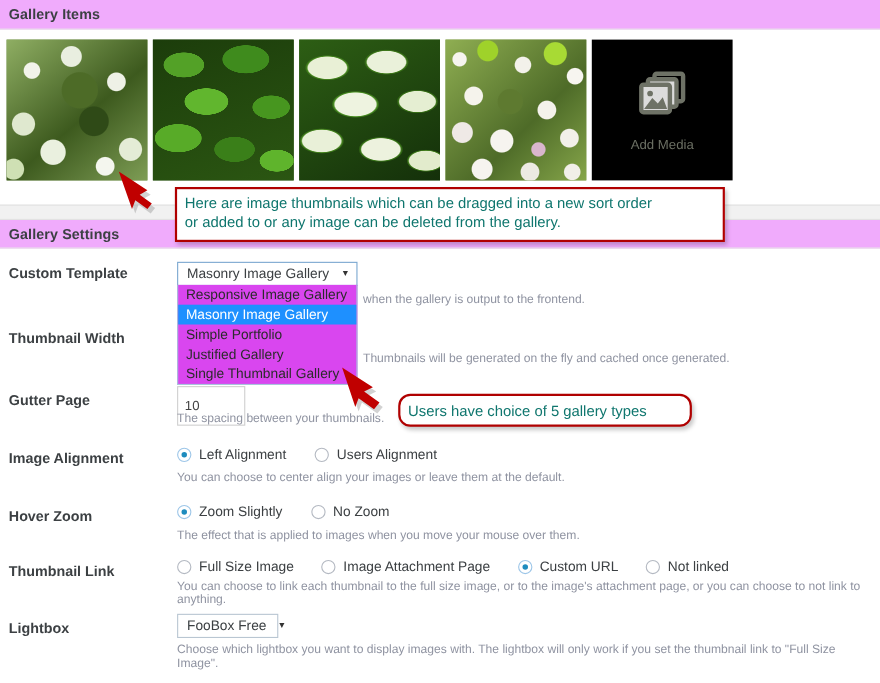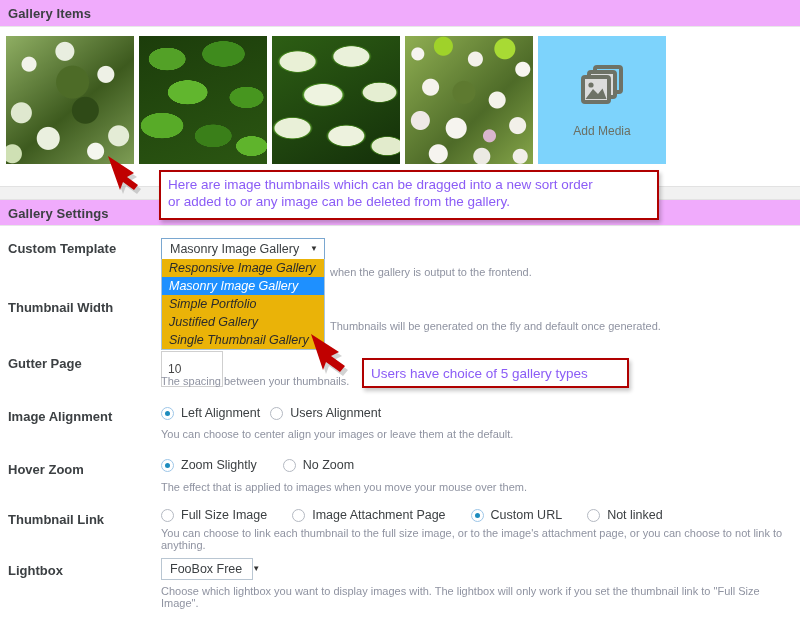--- a/index.html
+++ b/index.html
@@ -35,21 +35,21 @@
   }
 
   
   #thumbs{position:absolute;left:6px;top:36px;display:flex;gap:5px;}
   .thumb{
     width:128px;height:128px;
     background-size:cover;background-position:center;
     position:relative;
   }
   .addmedia{
-    width:128px;height:128px;background:#7dd3fc;
+    width:128px;height:128px;background:#000000;
     display:flex;flex-direction:column;align-items:center;justify-content:center;
     gap:16px;
   }
   .addmedia .lbl{font-size:12px;color:#6b6f63;font-family:"Liberation Sans",sans-serif;}
 
   
   .tx1{
     background-color:#6f8f4a;
     background-image:
       radial-gradient(circle at 18% 22%, #f2f3ea 0 7px, transparent 8px),
@@ -136,22 +136,22 @@
   .sel .cv{white-space:nowrap;}
   .sel .arw{margin-left:10px;font-size:8px;color:#333;line-height:1;}
 
   
   #tpl-select{
     position:absolute;left:161px;top:238px;width:164px;height:22px;
     border:1px solid #7aa7d0;
   }
   #tpl-list{
     position:absolute;left:161px;top:259px;width:164px;
-    background:#eab308;border:1px solid #a8c4dc;border-top:none;
-    box-sizing:border-box;z-index:30;font-style:italic;
+    background:#d946ef;border:1px solid #a8c4dc;border-top:none;
+    box-sizing:border-box;z-index:30;
   }
   #tpl-list .opt{
     height:18px;line-height:18px;padding-left:7px;font-size:12.5px;
     color:#2b2b2b;white-space:nowrap;
   }
   #tpl-list .opt.sel-opt{background:#1e90ff;color:#fff;}
 
   
   .radios{display:flex;align-items:center;}
   .radio{display:flex;align-items:center;margin-right:18px;}
@@ -163,28 +163,28 @@
   .rb.on{border-color:#9dc6e8;}
   .rb.on:after{
     content:"";position:absolute;left:3px;top:3px;width:5px;height:5px;
     border-radius:50%;background:#1e8cbe;
   }
   .rlbl{font-size:12.5px;color:#3c4043;}
 
   
   .callout{
     position:absolute;background:#fff;border:2px solid #b00000;
-    color:#8b5cf6;font-size:13.5px;line-height:17px;
+    color:#0f766e;font-size:13.5px;line-height:17px;
     padding:4px 7px;box-sizing:border-box;z-index:40;
     box-shadow:2px 3px 4px rgba(0,0,0,.22);
     font-family:"Liberation Sans",sans-serif;
   }
   #callout-1{left:159px;top:170px;width:500px;height:50px;}
   #callout-2{left:362px;top:358px;width:267px;height:30px;
-             display:flex;align-items:center;}
+             display:flex;align-items:center;border-radius:11px;}
   .arrow{position:absolute;z-index:35;}
 </style>
 </head>
 <body>
 
 <div class="panel">
 
   <div class="sec-head" id="gallery-items-head">
     <span class="t">Gallery Items</span>
   </div>
@@ -227,35 +227,35 @@
   <div id="tpl-list">
     <div class="opt">Responsive Image Gallery</div>
     <div class="opt sel-opt">Masonry Image Gallery</div>
     <div class="opt">Simple Portfolio</div>
     <div class="opt">Justified Gallery</div>
     <div class="opt">Single Thumbnail Gallery</div>
   </div>
 
   <div class="row">
     <span class="rlabel" style="top:300px">Thumbnail Width</span>
-    <span class="rdesc" style="left:330px;top:320px">Thumbnails will be generated on the fly and default once generated.</span>
+    <span class="rdesc" style="left:330px;top:320px">Thumbnails will be generated on the fly and cached once generated.</span>
   </div>
 
   <div class="row">
     <span class="rlabel" style="top:356px">Gutter Page</span>
     <div class="ctrlwrap" style="top:351px">
       <input class="tinput" type="text" value="10" style="">
     </div>
     <span class="rdesc" style="top:375px">The spacing between your thumbnails.</span>
   </div>
 
   <div class="row">
     <span class="rlabel" style="top:409px">Image Alignment</span>
     <div class="ctrlwrap radios" style="top:406px">
-      <label class="radio" style="margin-right:10px">
+      <label class="radio" style="margin-right:26px">
         <span class="rb on"></span>
         <span class="rlbl">Left Alignment</span>
       </label>
       <label class="radio">
         <span class="rb"></span>
         <span class="rlbl">Users Alignment</span>
       </label>
     </div>
     <span class="rdesc" style="top:428px">You can choose to center align your images or leave them at the default.</span>
   </div>

